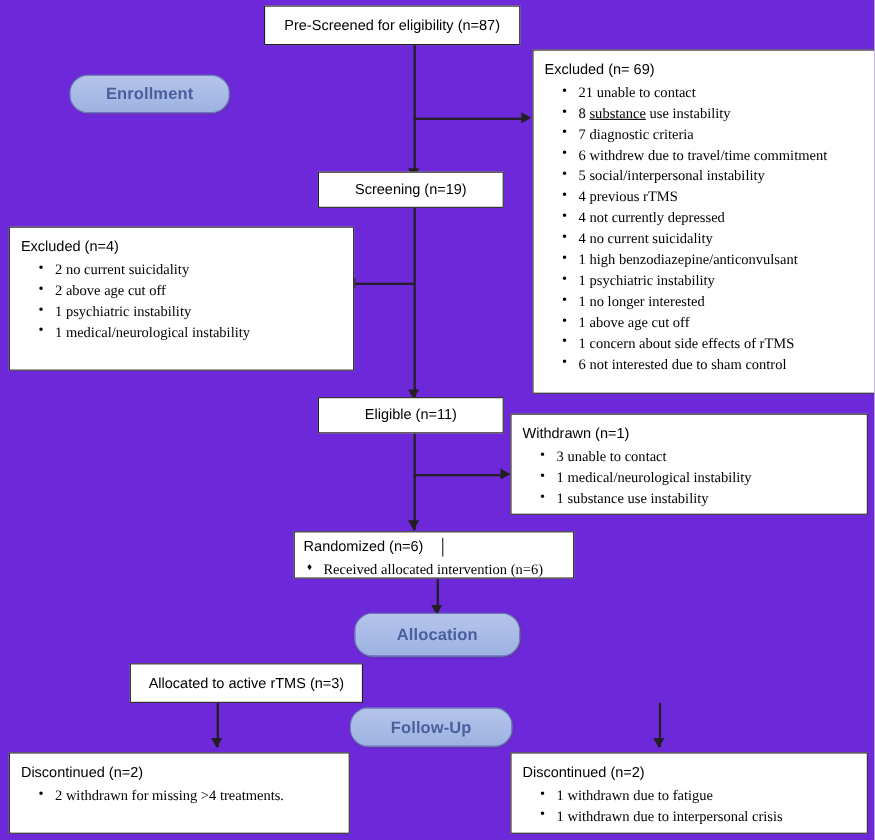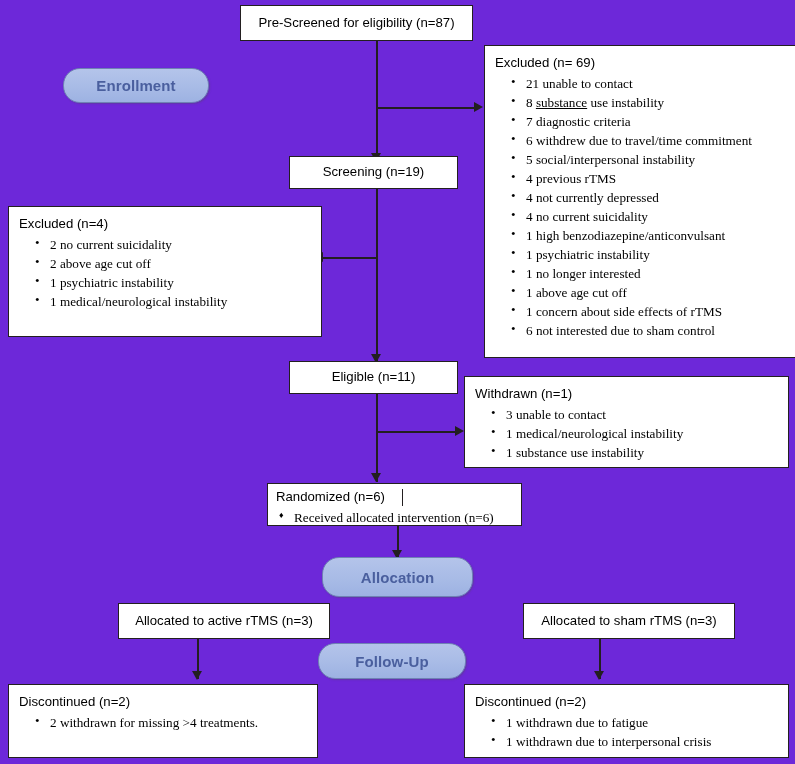--- a/index.html
+++ b/index.html
@@ -218,23 +218,20 @@
   </div>
 
   <div class="pill" style="left:322px; top:557px; width:151px; height:40px;">
     <span>Allocation</span>
   </div>
 
   <div class="node centered" style="left:106px; top:603px; width:212px; height:36px;margin-left:12px;">
     <span class="title">Allocated to active rTMS (n=3)</span>
   </div>
 
-  <div class="node centered" style="left:523px; top:603px; width:212px; height:36px;">
-    <span class="title">Allocated to sham rTMS (n=3)</span>
-  </div>
 
   <div class="pill" style="left:318px; top:643px; width:148px; height:36px;">
     <span>Follow-Up</span>
   </div>
 
   <div class="node listbox" style="left:8px; top:684px; width:310px; height:74px;">
     <span class="title">Discontinued (n=2)</span>
     <ul class="items">
         <li>2 withdrawn for missing &gt;4 treatments.</li>
       </ul>

